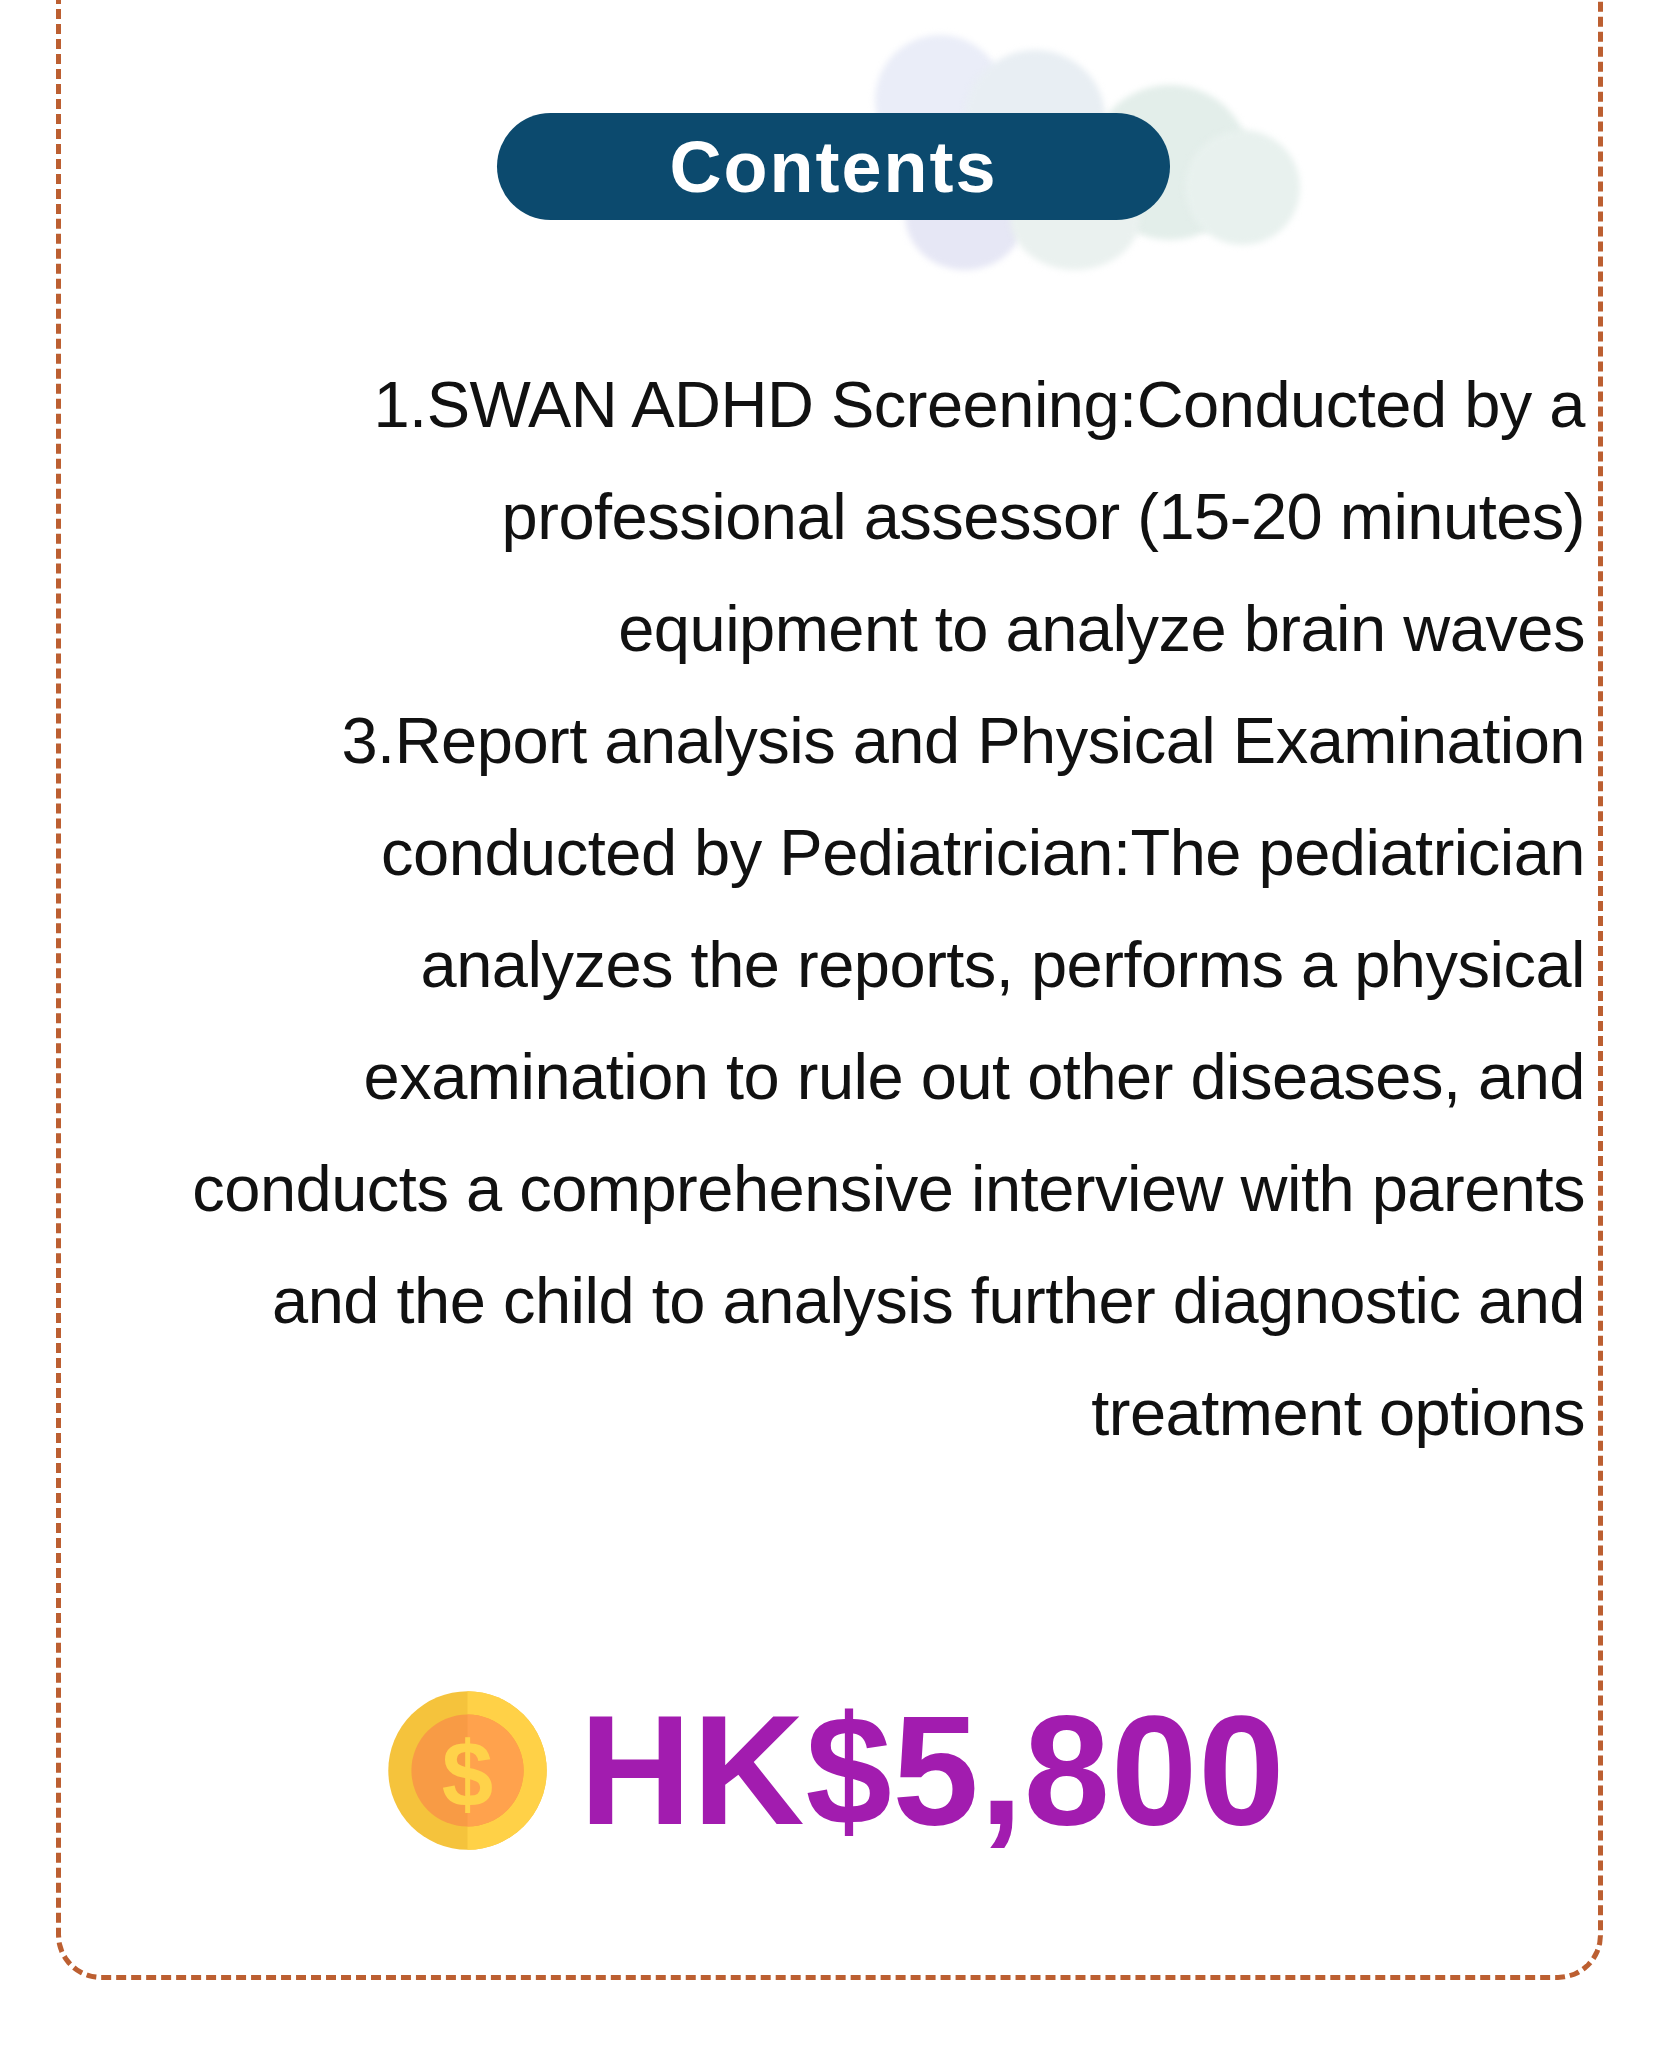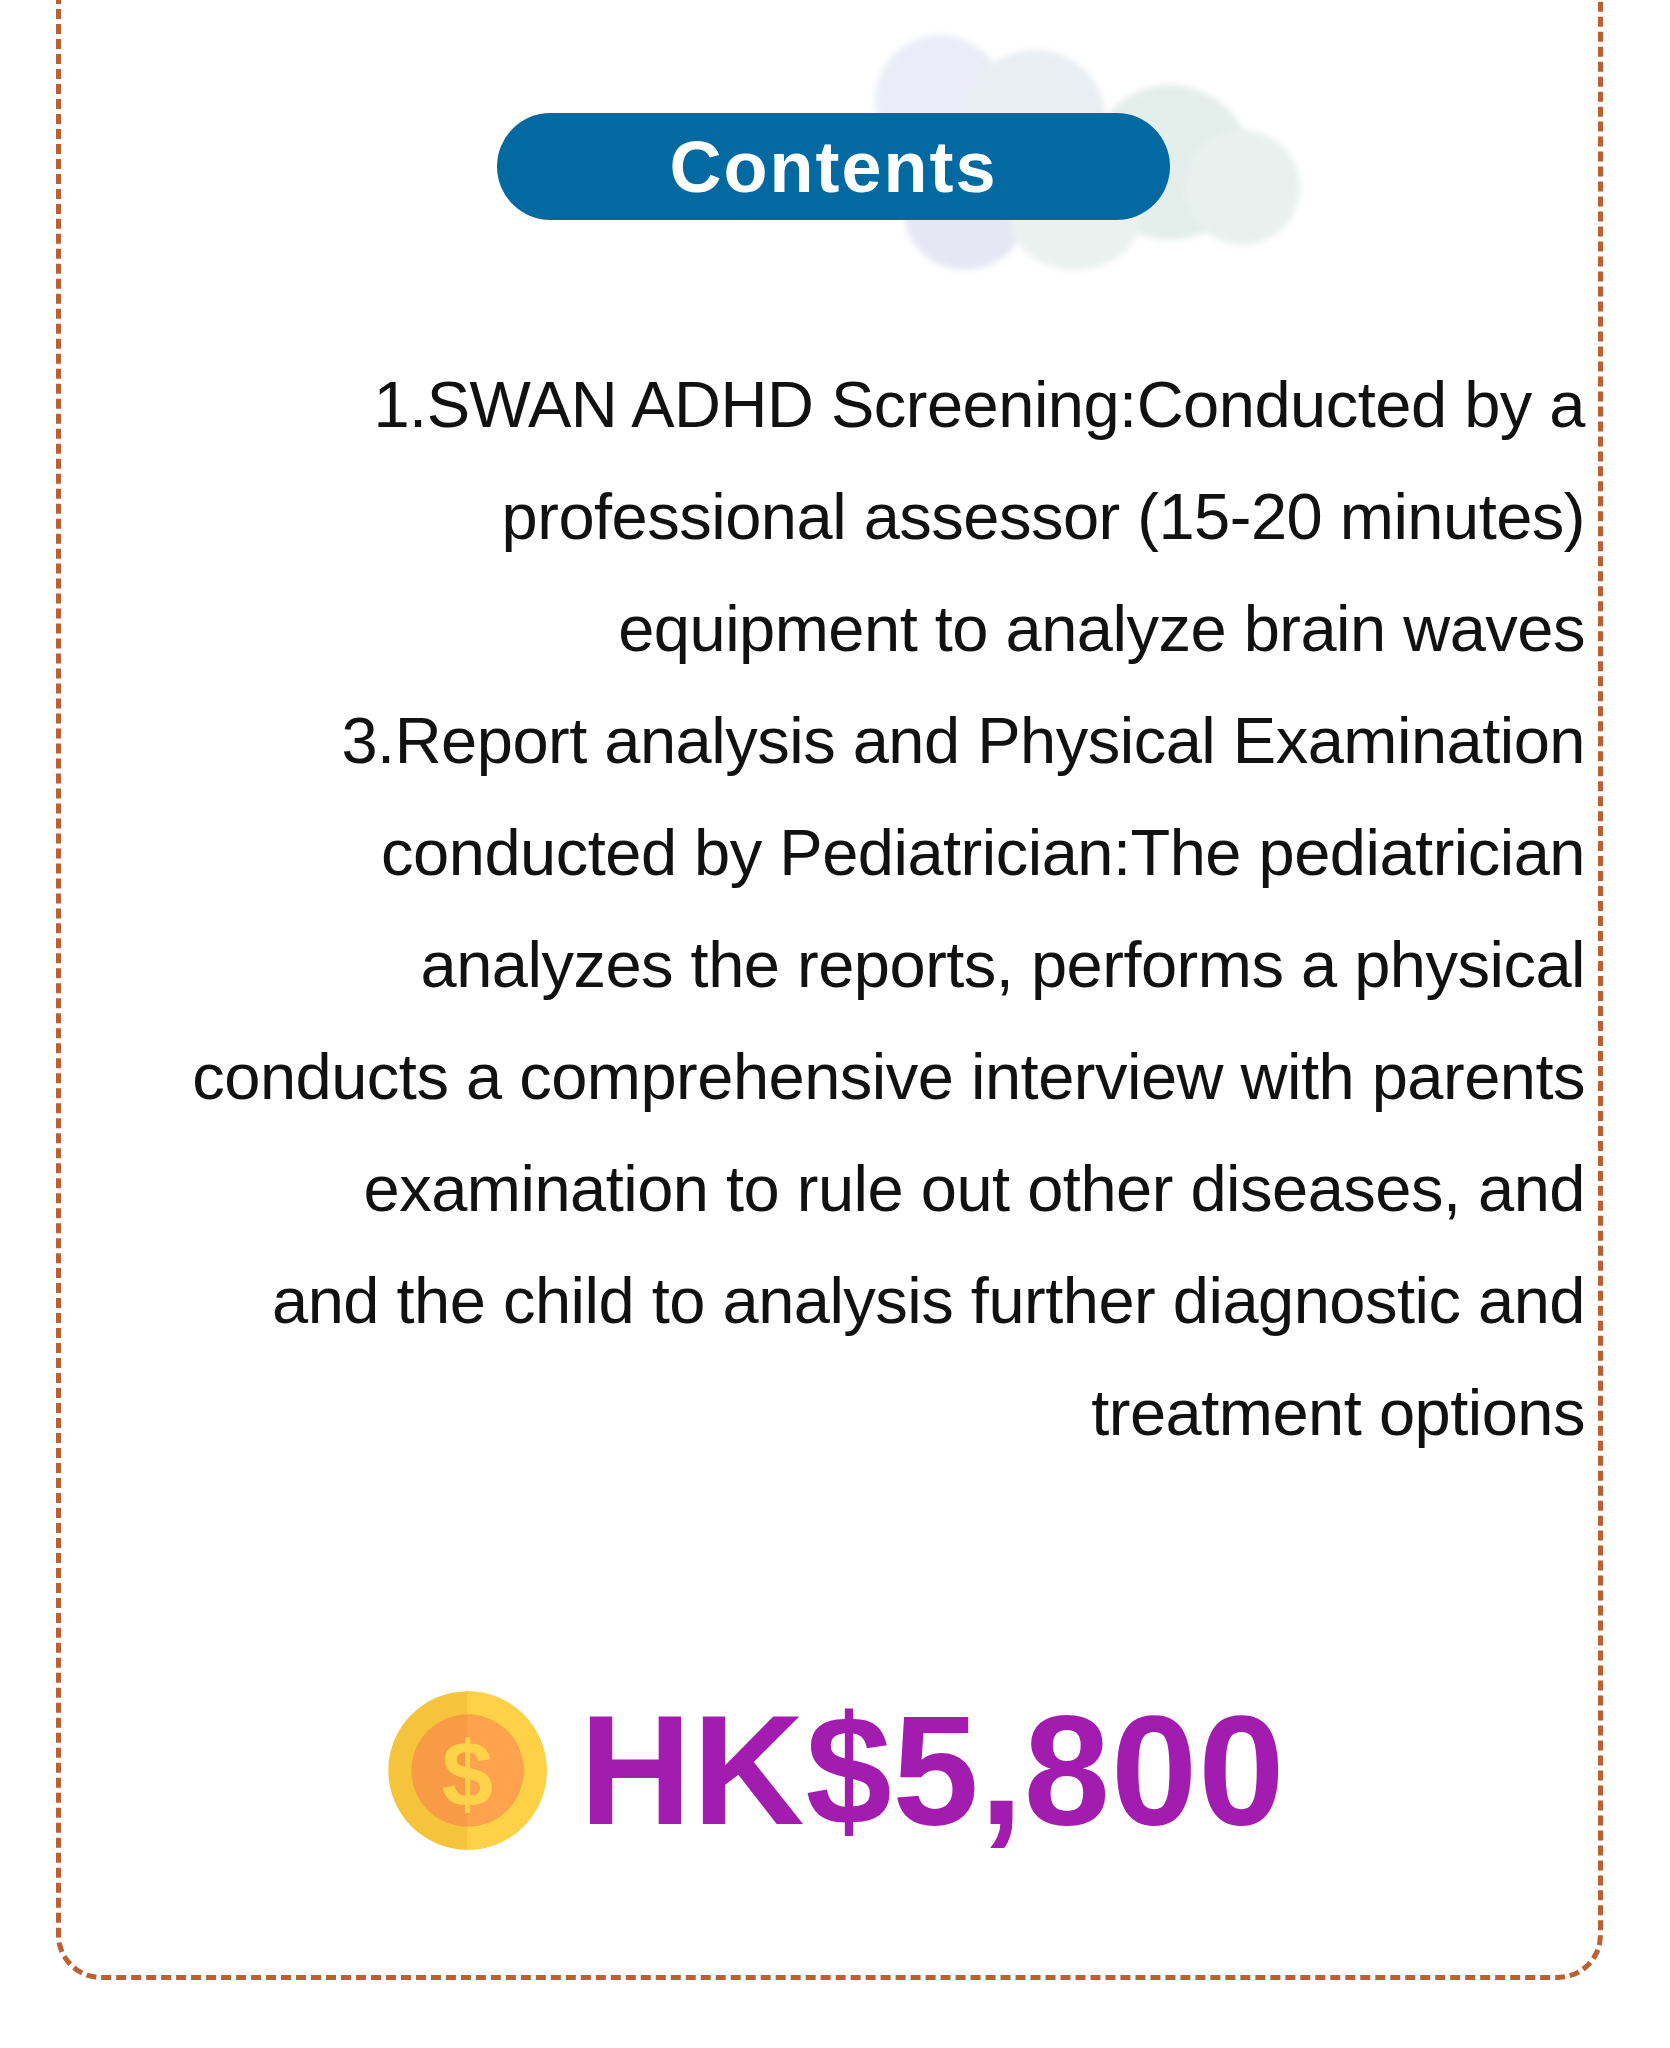--- a/index.html
+++ b/index.html
@@ -40,21 +40,21 @@
   .b4 { left: 1185px; top: 130px; width: 115px; height: 115px; background: #E8F1EE; }
   .b5 { left: 905px;  top: 160px; width: 120px; height: 110px; background: #E6E7F5; }
   .b6 { left: 1010px; top: 165px; width: 130px; height: 105px; background: #EAF1EF; }
   
   .pill {
     position: absolute;
     left: 497px;
     top: 113px;
     width: 673px;
     height: 107px;
-    background: #0369a1;
+    background: #0c4a6e;
     border-radius: 54px;
     display: flex;
     align-items: center;
     justify-content: center;
     z-index: 2;
   }
   .pill span {
     color: #FFFFFF;
     font-size: 72px;
     font-weight: 600;
@@ -123,22 +123,22 @@
     <span>Contents</span>
   </div>
 
   <div class="body-text">
     <div class="line">1.SWAN ADHD Screening:Conducted by a</div>
     <div class="line">professional assessor (15-20 minutes)</div>
     <div class="line">equipment to analyze brain waves</div>
     <div class="line">3.Report analysis and Physical Examination</div>
     <div class="line">conducted by Pediatrician:The pediatrician</div>
     <div class="line">analyzes the reports, performs a physical</div>
+    <div class="line">examination to rule out other diseases, and</div>
     <div class="line">conducts a comprehensive interview with parents</div>
-    <div class="line">examination to rule out other diseases, and</div>
     <div class="line">and the child to analysis further diagnostic and</div>
     <div class="line">treatment options</div>
   </div>
 
   <div class="price-row">
     <svg class="coin" viewBox="0 0 100 100">
       <circle cx="50" cy="50" r="48" fill="#F5C33C"></circle>
       <path d="M50 2 A 48 48 0 0 1 50 98 Z" fill="#FFD147"></path>
       <circle cx="50" cy="50" r="34" fill="#F89B45"></circle>
       <path d="M50 16 A 34 34 0 0 1 50 84 Z" fill="#FFA24D"></path>

